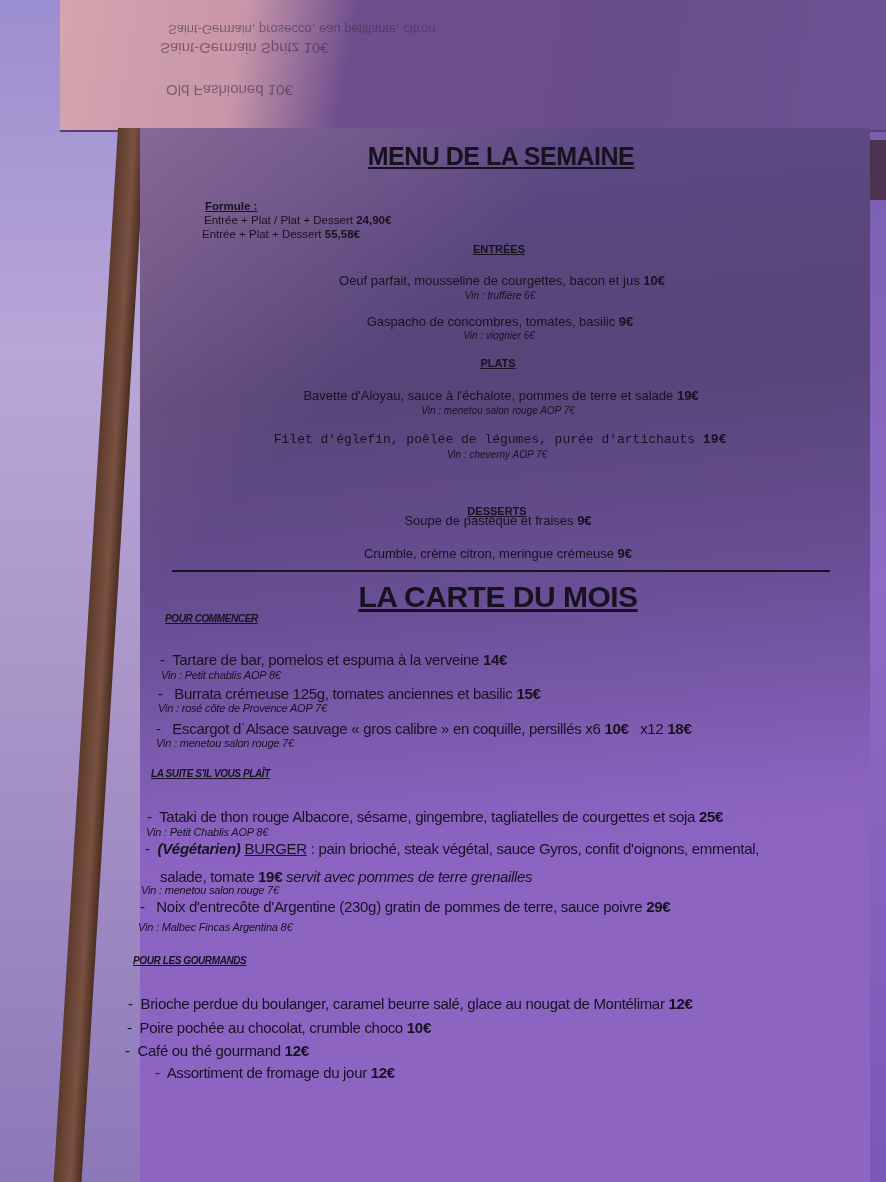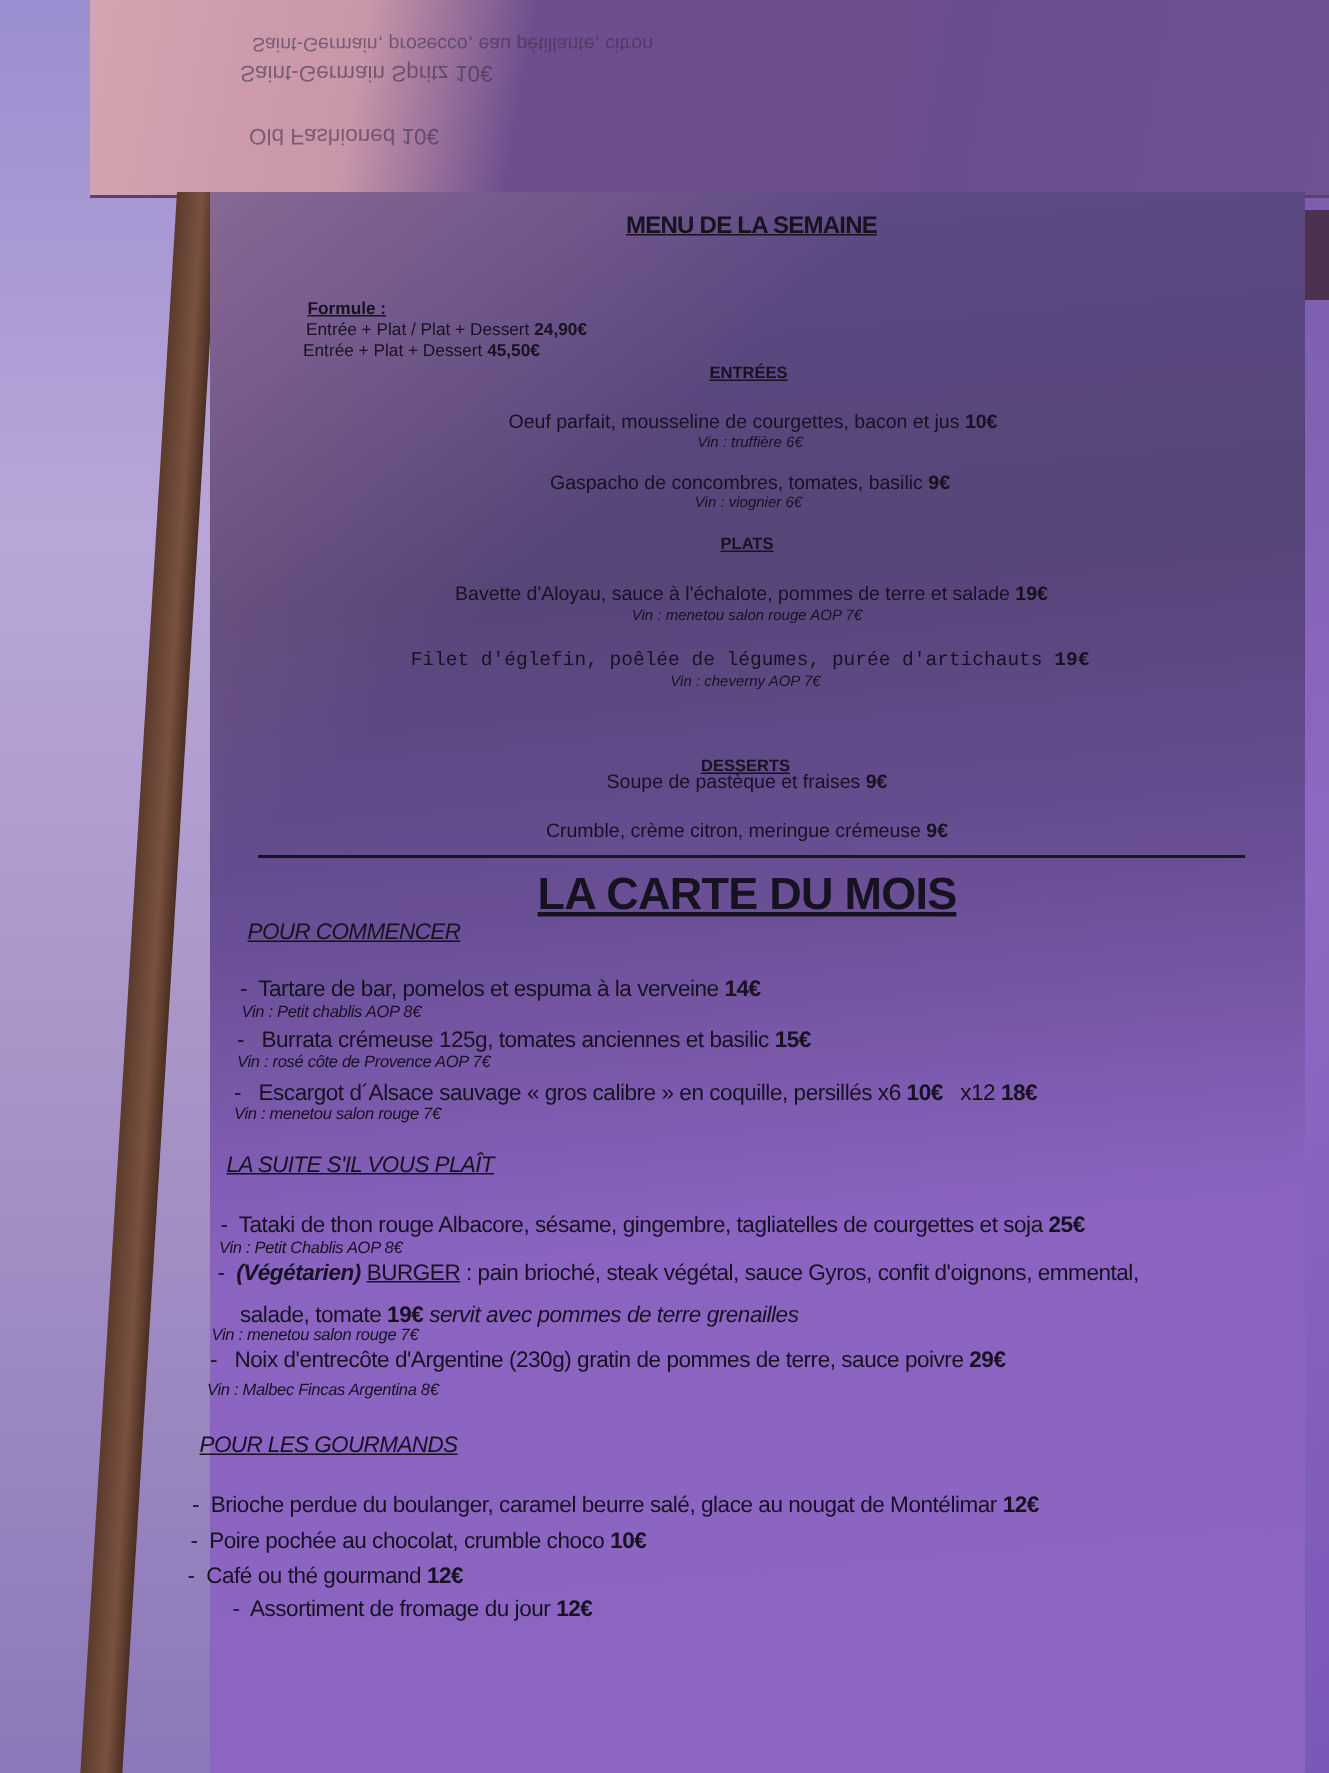--- a/index.html
+++ b/index.html
@@ -35,24 +35,24 @@
     position:absolute; left:140px; top:128px; width:730px; height:1060px;
     background: linear-gradient(175deg, #5f4a86 0%, #574478 25%, #6a4f96 45%, #8b64c2 65%, #8d66c4 100%);
   }
   .paper-shade {
     position:absolute; left:140px; top:128px; width:730px; height:600px;
     background: linear-gradient(135deg, rgba(210,160,180,.35) 0%, rgba(0,0,0,0) 35%);
     pointer-events:none;
   }
   .abs { position:absolute; white-space:nowrap; }
   .title {
-    font-weight:bold; text-decoration:underline; font-size:16px; letter-spacing:-0.5px;
+    font-weight:bold; text-decoration:underline; font-size:25px; letter-spacing:-0.5px;
   }
   .h-sec { font-weight:bold; text-decoration:underline; font-size:11px; }
-  .h-sub { font-weight:normal; font-style:italic; text-decoration:underline; font-size:15px; letter-spacing:-0.4px; }
+  .h-sub { font-weight:bold; font-style:italic; text-decoration:underline; font-size:10px; letter-spacing:-0.4px; }
   .dish { font-size:13px; }
   .dish b { font-weight:bold; }
   .wine { font-size:10px; font-style:italic; }
   .center { transform: translateX(-50%); text-align:center; }
   .carte { font-size:15px; letter-spacing:-0.3px; }
   .carte-wine { font-size:11px; font-style:italic; letter-spacing:-0.2px; }
   .rule { position:absolute; left:172px; top:570px; width:658px; height:1.5px; background:#1a1424; }
   .formule { font-size:11.5px; }
 </style>
 </head>
@@ -74,21 +74,21 @@
 
 <div class="abs title center" style="left:501px;top:142px;">MENU DE LA SEMAINE</div>
 
 <div class="abs formule" style="left:205px;top:200px;font-weight:bold;text-decoration:underline;text-align:right;">Formule :</div>
 <div class="abs formule" style="left:204px;top:214px;">
   <span>Entrée + Plat / Plat + Dessert</span>
   <b>24,90€</b>
 </div>
 <div class="abs formule" style="left:202px;top:228px;">
   <span>Entrée + Plat + Dessert</span>
-  <b>45,50€</b>
+  <b>55,58€</b>
 </div>
 
 <div class="abs h-sec center" style="left:499px;top:243px;">ENTRÉES</div>
 <div class="abs dish center" style="left:502px;top:273px;">
   <span>Oeuf parfait, mousseline de courgettes, bacon et jus</span> <b>10€</b>
 </div>
 <div class="abs wine center" style="left:500px;top:290px;">Vin : truffière 6€</div>
 <div class="abs dish center" style="left:500px;top:314px;">
   <span>Gaspacho de concombres, tomates, basilic</span> <b>9€</b>
 </div>

